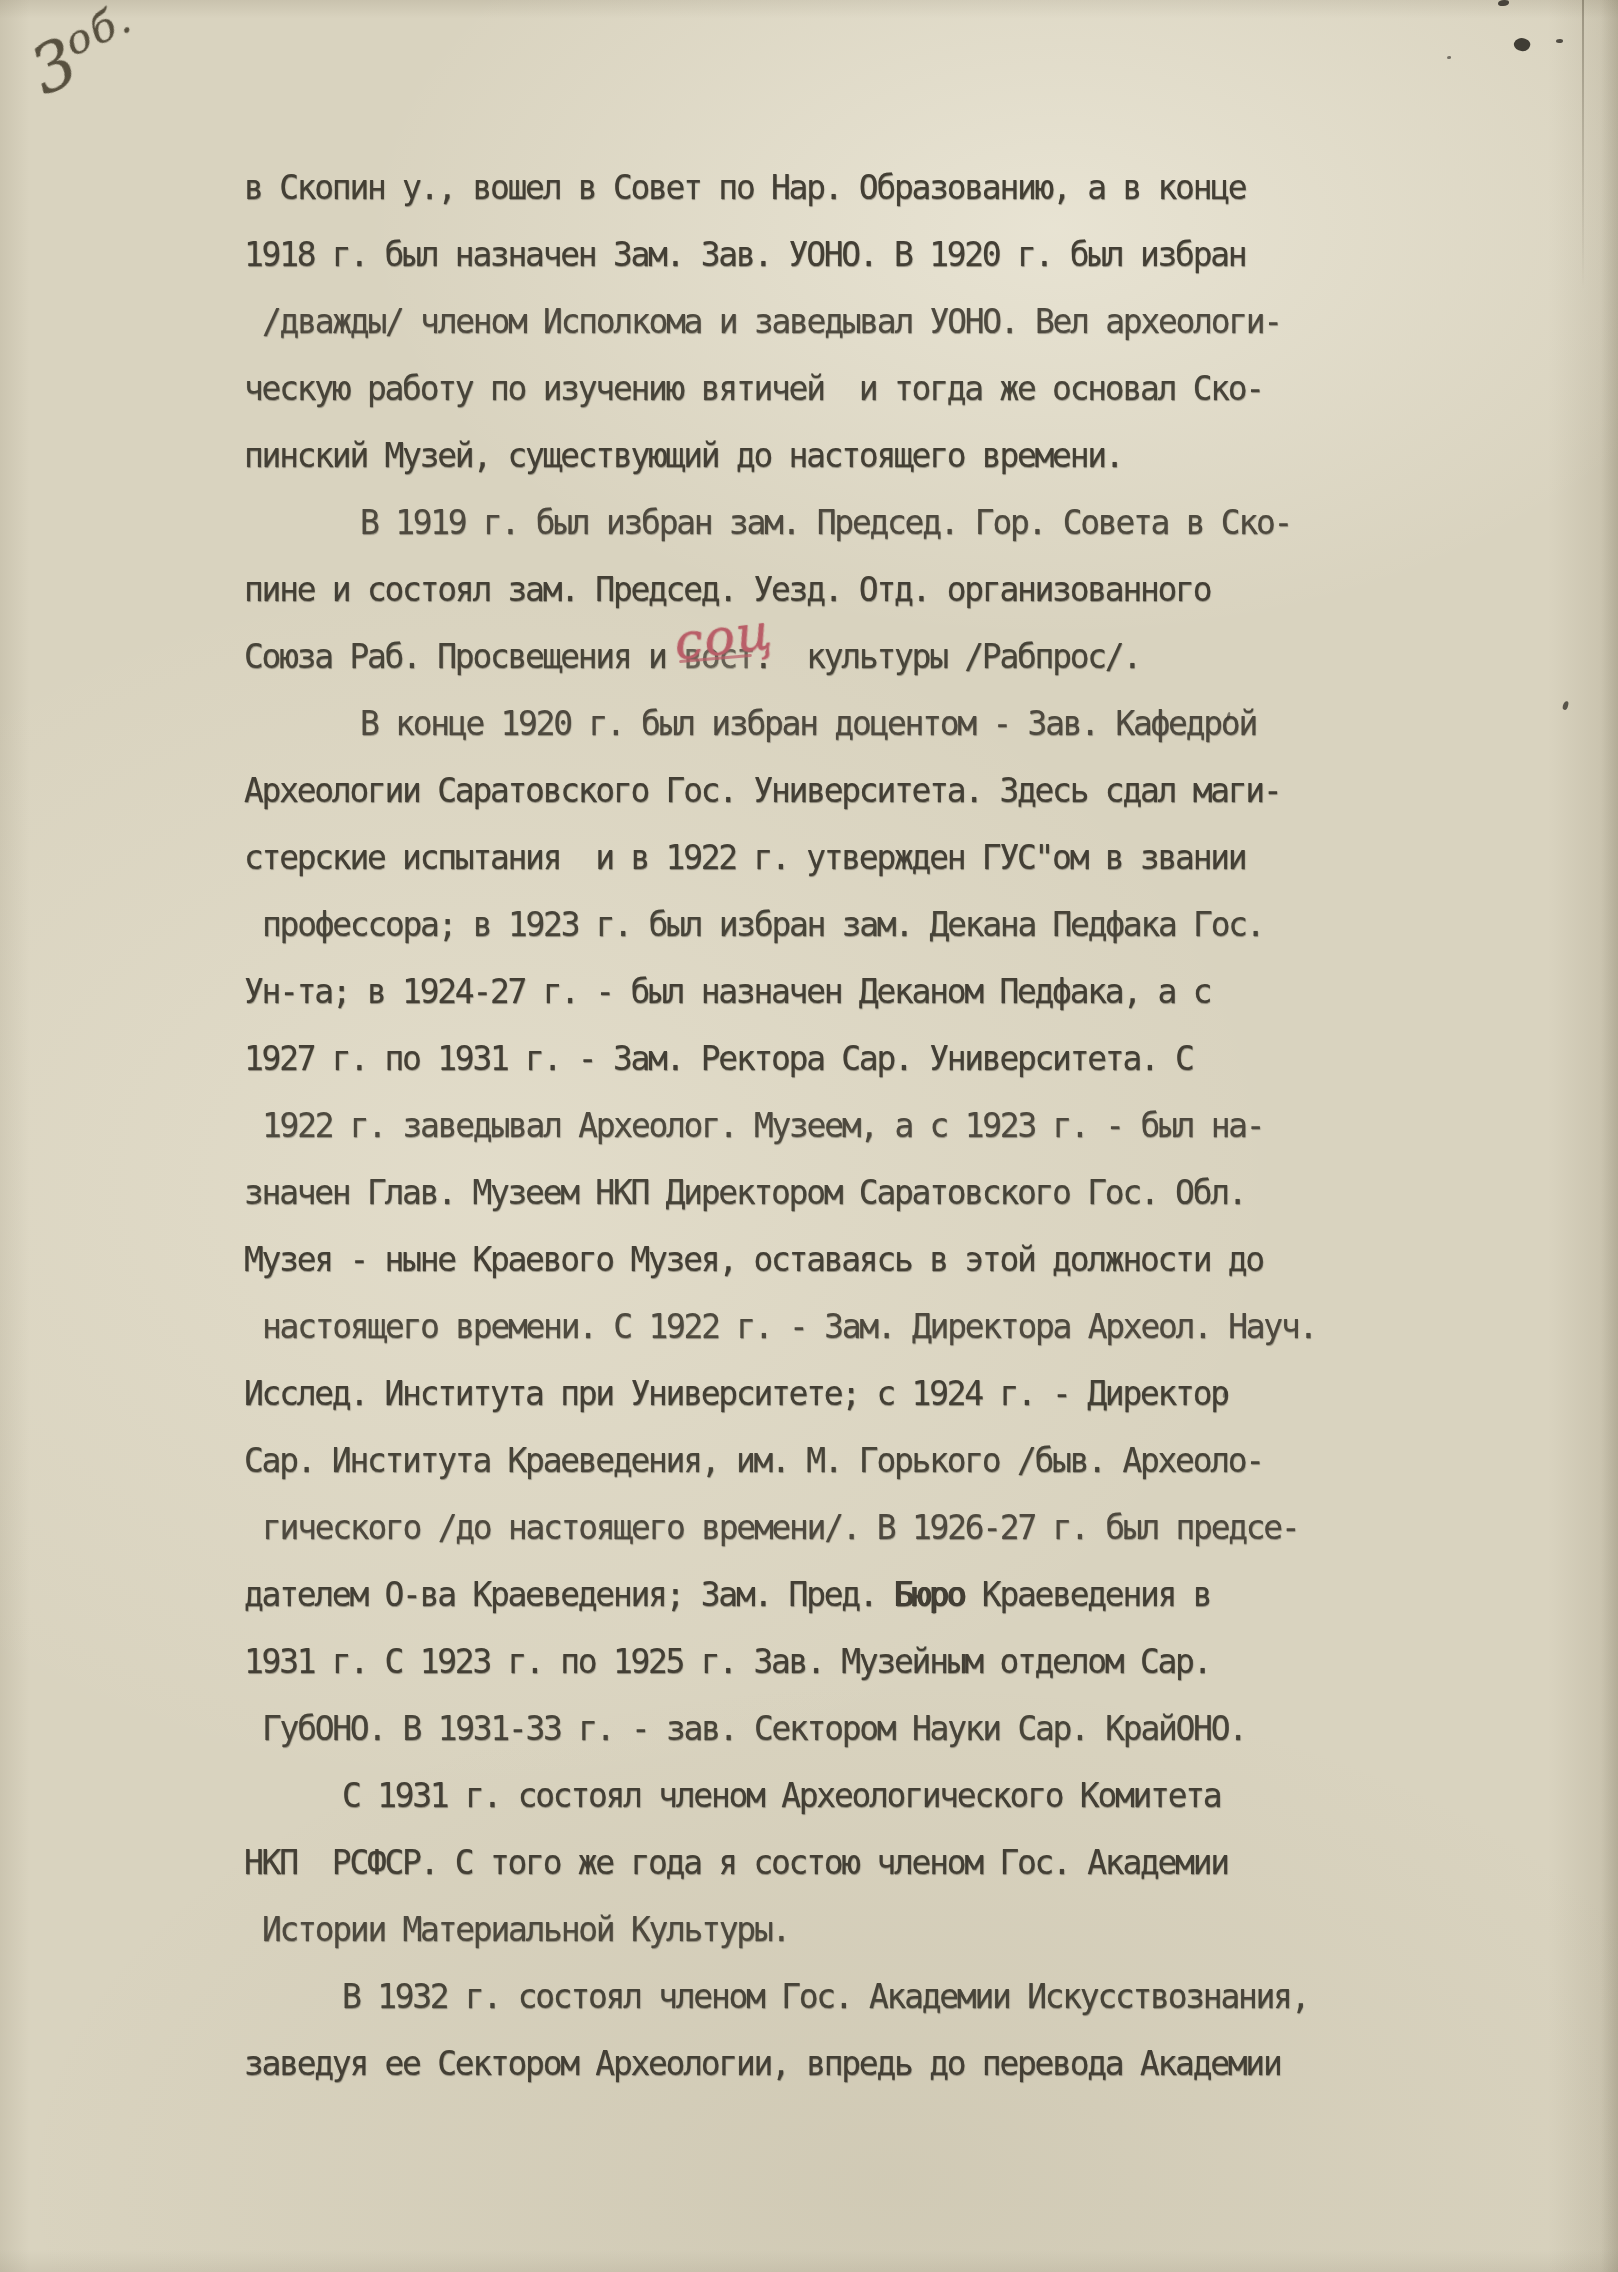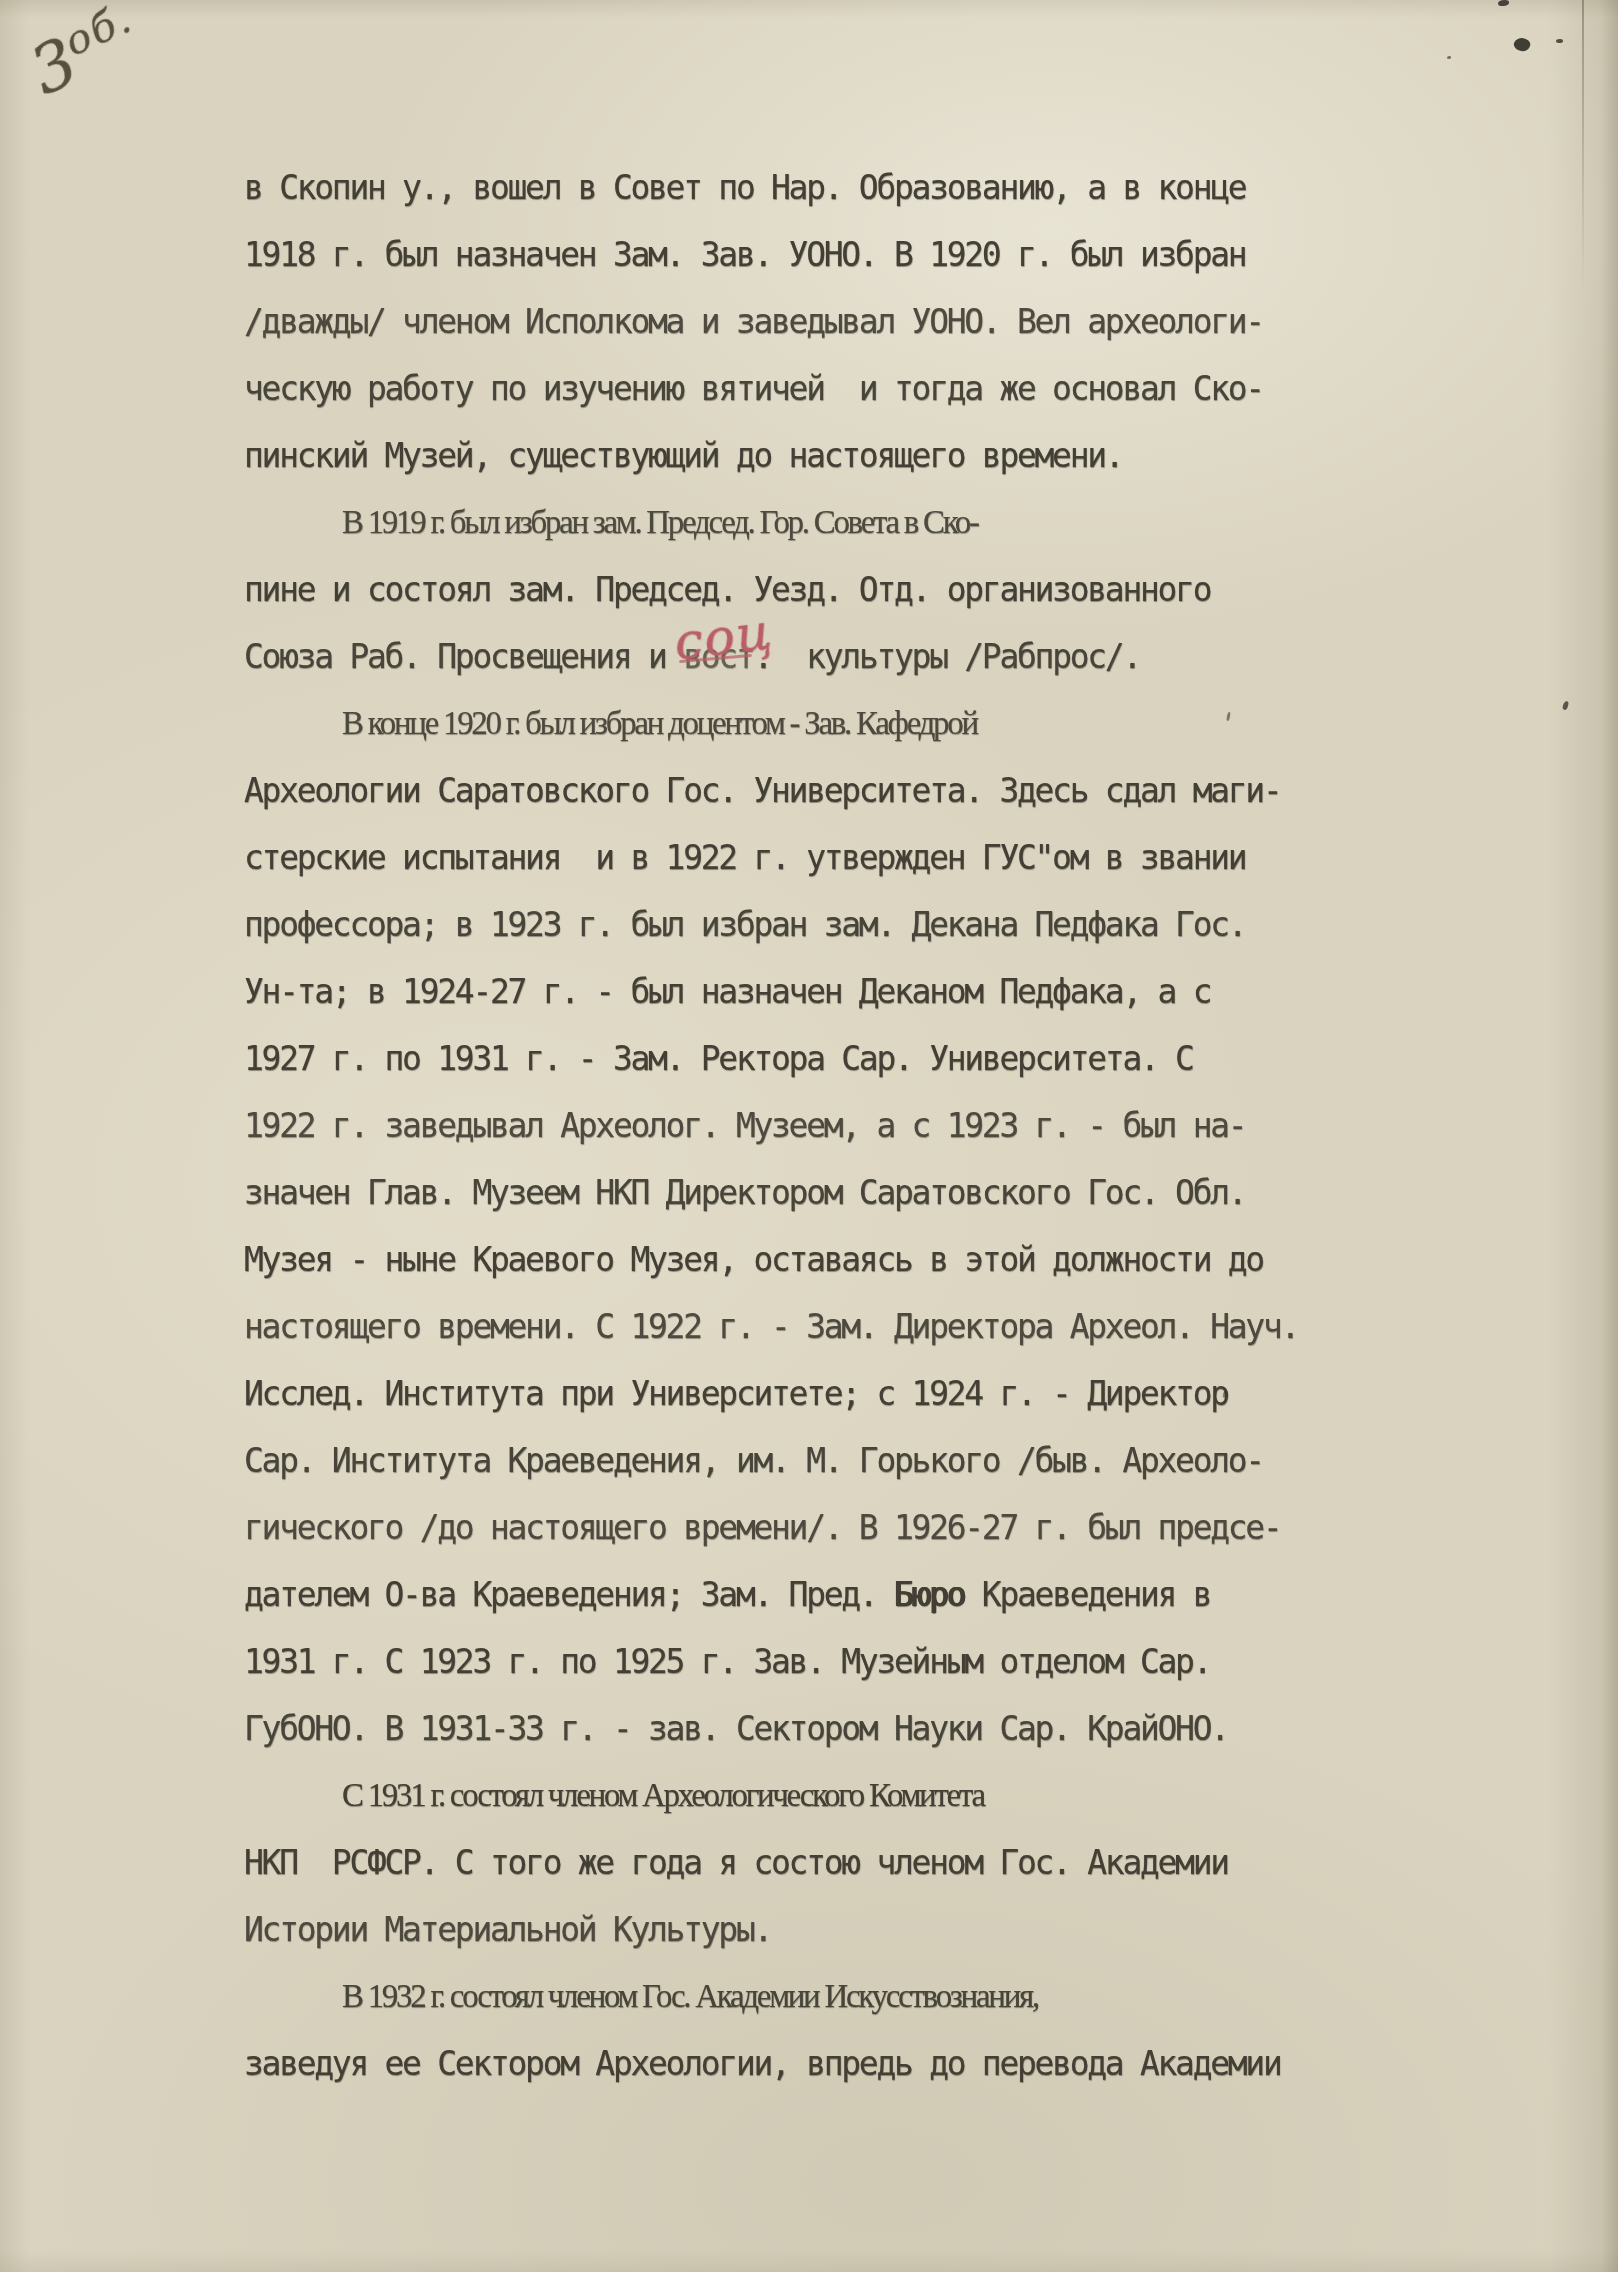--- a/index.html
+++ b/index.html
@@ -27,23 +27,23 @@
     font-family:"DejaVu Sans Mono", monospace;
     font-size:33px;letter-spacing:-2.3px;
     color:var(--ink);
     white-space:pre;
     filter:blur(0.3px);
   }
   .line{
     height:67px;line-height:67px;
     text-shadow:0.4px 0.6px 0.9px rgba(60,55,45,0.50), -0.2px -0.2px 0.6px rgba(60,55,45,0.22);
   }
-  .line:nth-child(3n){opacity:0.93;}
+  .line:nth-child(3n){opacity:0.93;margin-left:18px;}
   .line:nth-child(4n){opacity:0.97;}
-  .line.indent{padding-left:98px;font-family:Liberation Serif, serif;}
+  .line.indent{padding-left:98px;}
   
   .struck{position:relative;opacity:0.8;}
   .struck::after{
     content:"";position:absolute;left:-3.9px;right:1.3px;top:52%;height:3.3px;
     background:rgba(176,60,78,0.70);transform:rotate(-5deg);border-radius:2px;
   }
   .red-hand{
     position:absolute;left:-9.2px;top:-26px;
     font-family:"DejaVu Serif", serif;font-style:italic;
     font-size:51px;line-height:1;letter-spacing:1.3px;

